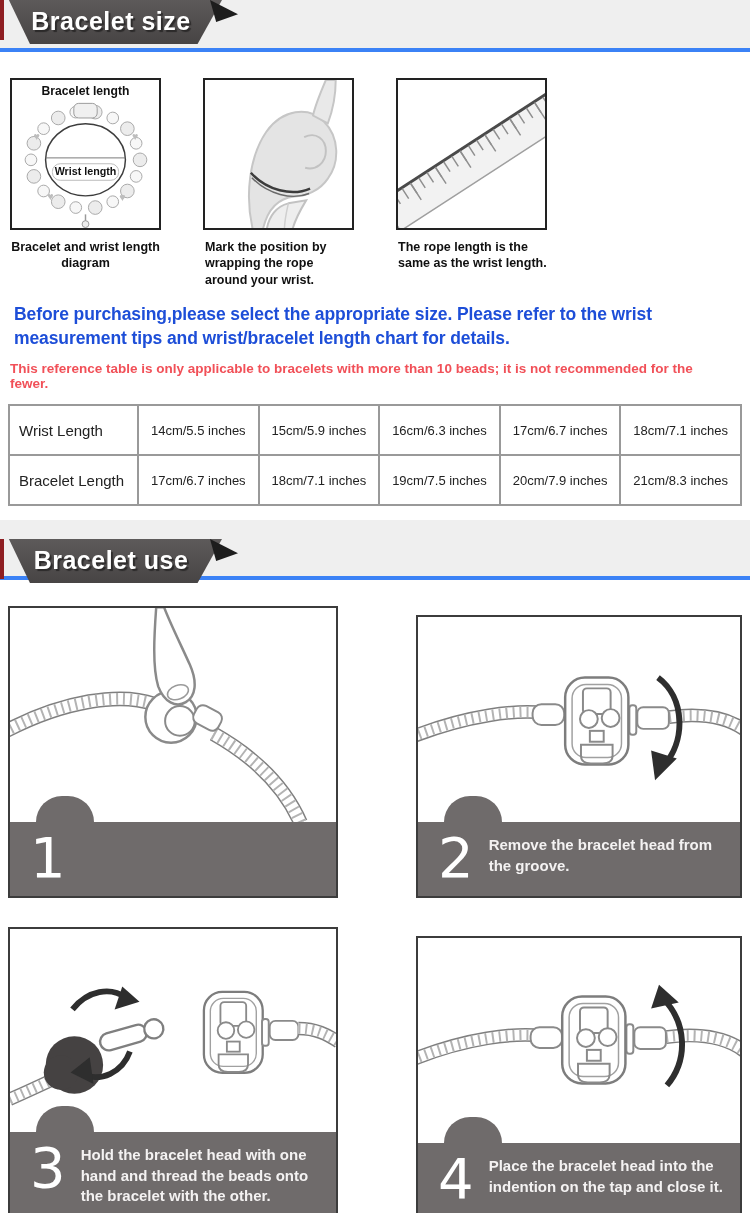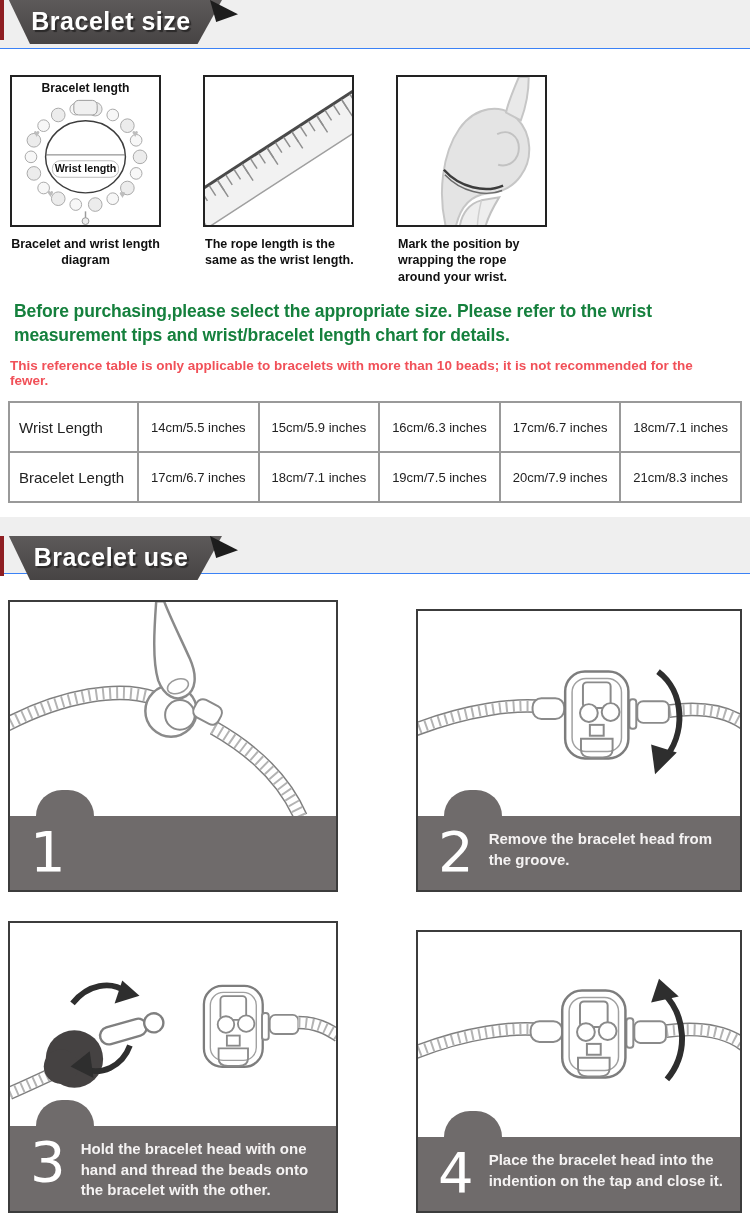--- a/index.html
+++ b/index.html
@@ -1,17 +1,17 @@
 <!DOCTYPE html>
 <html><head>
 <meta charset="utf-8">
 <style>
   html,body{margin:0;padding:0;width:750px;height:1213px;background:#fff;overflow:hidden;
     font-family:"Liberation Sans",sans-serif;color:#111;}
-  .band{position:relative;background:#efefef;border-bottom:1px solid #3b82f6;}
+  .band{position:relative;background:#efefef;border-bottom:4px solid #3b82f6;}
   .band-top{height:48px;}
   .band-use{height:56px;margin-top:14px;}
   
   .ribbon{position:absolute;left:0;top:0;width:240px;height:44px;}
   .band-use .ribbon{top:19px;}
   .ribbon-red{position:absolute;left:0;top:0;width:4px;height:40px;background:#8e1e22;}
   .ribbon-body{position:absolute;left:0;top:0;width:222px;height:44px;
     background:linear-gradient(180deg,#5d5a5a,#474444);
     clip-path:polygon(4% 0,100% 0,89% 100%,13.5% 100%);
     display:flex;align-items:center;justify-content:center;}
@@ -24,21 +24,21 @@
     padding:0 10px;margin-top:26px;}
   .img-box{height:148px;border:2px solid #222;background:#fff;overflow:hidden;}
   .img-box svg{width:100%;height:100%;display:block;}
   .m-caption{font-size:12.5px;font-weight:700;line-height:1.3;margin-top:9px;color:#101010;}
   .m-caption.center{text-align:center;}
   .m-caption.nowrap{white-space:nowrap;text-align:center;}
   .m-caption.left{text-align:left;padding-left:2px;}
   .rope-box{display:flex;justify-content:center;}
   .rope-line{width:3px;height:100%;background:#242424;}
   
-  .intro{margin:14px 14px 0 14px;font-size:17.5px;font-weight:800;line-height:1.38;color:#15803d;
+  .intro{margin:14px 14px 0 14px;font-size:17.5px;font-weight:800;line-height:1.38;color:#1d4ed8;
     letter-spacing:-.1px;}
   .warning{margin:11px 26px 0 10px;font-size:13.5px;font-weight:700;color:#f15058;}
   
   table.size{border-collapse:collapse;margin:13px 8px 0 8px;width:734px;background:#fff;}
   table.size td{border:2px solid #999;height:48px;font-size:13px;color:#222;text-align:center;
     padding:0 4px;}
   table.size td.rowhead{text-align:left;padding-left:9px;width:114px;font-size:15px;}
   
   .steps{display:grid;grid-template-columns:330px 326px;column-gap:78px;row-gap:29px;
     padding:0 0 0 8px;margin-top:26px;}
@@ -125,44 +125,44 @@
         <text x="70" y="98" text-anchor="middle" font-size="11" font-weight="bold" fill="#111">Wrist length</text>
       </svg>
     </div>
     <div class="m-caption center">Bracelet and wrist length diagram</div>
   </div>
 
 
   <div>
     <div class="img-box">
       <svg viewBox="0 0 140 150">
-        <g transform="rotate(-33 70 80)">
-          <rect x="-30" y="66" width="210" height="36" fill="#f2f2f2" stroke="#9f9f9f" stroke-width="1.5"></rect>
-          <line x1="-30" y1="66" x2="180" y2="66" stroke="#4a4a4a" stroke-width="3"></line>
-          <line x1="-26" y1="73" x2="178" y2="73" stroke="#8f8f8f" stroke-width="12" stroke-dasharray="1.5 8.5"></line>
-          <line x1="-26" y1="77" x2="178" y2="77" stroke="#8f8f8f" stroke-width="20" stroke-dasharray="1.5 28.5"></line>
-        </g>
-      </svg>
-    </div>
-    <div class="m-caption left">The rope length is the same as the wrist length.</div>
-  </div>
-
-  <div>
-    <div class="img-box">
-      <svg viewBox="0 0 140 150">
         <path d="M44,152 C36,118 40,78 58,52 C74,30 100,26 116,42 C132,58 132,84 120,100 C112,112 98,118 86,118 C68,120 58,134 54,152 Z" fill="#e4e4e4" stroke="#c6c6c6" stroke-width="2"></path>
         <path d="M96,58 C108,52 118,60 118,72 C118,84 108,92 97,89" fill="none" stroke="#c2c2c2" stroke-width="2"></path>
         <path d="M118,0 C112,14 107,26 105,36 L120,44 C126,28 128,12 128,0 Z" fill="#e9e9e9" stroke="#c6c6c6" stroke-width="2"></path>
         <path d="M42,94 C58,112 84,118 102,110" fill="none" stroke="#3c3c3c" stroke-width="2.5"></path>
         <path d="M43,99 C59,116 84,122 101,115" fill="none" stroke="#6a6a6a" stroke-width="1.5"></path>
         <path d="M58,152 C60,138 68,128 80,125 L98,122 C92,132 86,144 84,152 Z" fill="#eee" stroke="#c2c2c2" stroke-width="2"></path>
         <path d="M80,125 C78,134 76,142 76,152" fill="none" stroke="#cfcfcf" stroke-width="1.5"></path>
       </svg>
     </div>
     <div class="m-caption left">Mark the position by wrapping the rope around your wrist.</div>
+  </div>
+
+  <div>
+    <div class="img-box">
+      <svg viewBox="0 0 140 150">
+        <g transform="rotate(-33 70 80)">
+          <rect x="-30" y="66" width="210" height="36" fill="#f2f2f2" stroke="#9f9f9f" stroke-width="1.5"></rect>
+          <line x1="-30" y1="66" x2="180" y2="66" stroke="#4a4a4a" stroke-width="3"></line>
+          <line x1="-26" y1="73" x2="178" y2="73" stroke="#8f8f8f" stroke-width="12" stroke-dasharray="1.5 8.5"></line>
+          <line x1="-26" y1="77" x2="178" y2="77" stroke="#8f8f8f" stroke-width="20" stroke-dasharray="1.5 28.5"></line>
+        </g>
+      </svg>
+    </div>
+    <div class="m-caption left">The rope length is the same as the wrist length.</div>
   </div>
 </div>
 
 <p class="intro">Before purchasing,please select the appropriate size. Please refer to the wrist measurement tips and wrist/bracelet length chart for details.</p>
 <p class="warning">This reference table is only applicable to bracelets with more than 10 beads; it is not recommended for the fewer.</p>
 
 <table class="size">
   <tbody>
       <tr>
     <td class="rowhead">Wrist Length</td>

